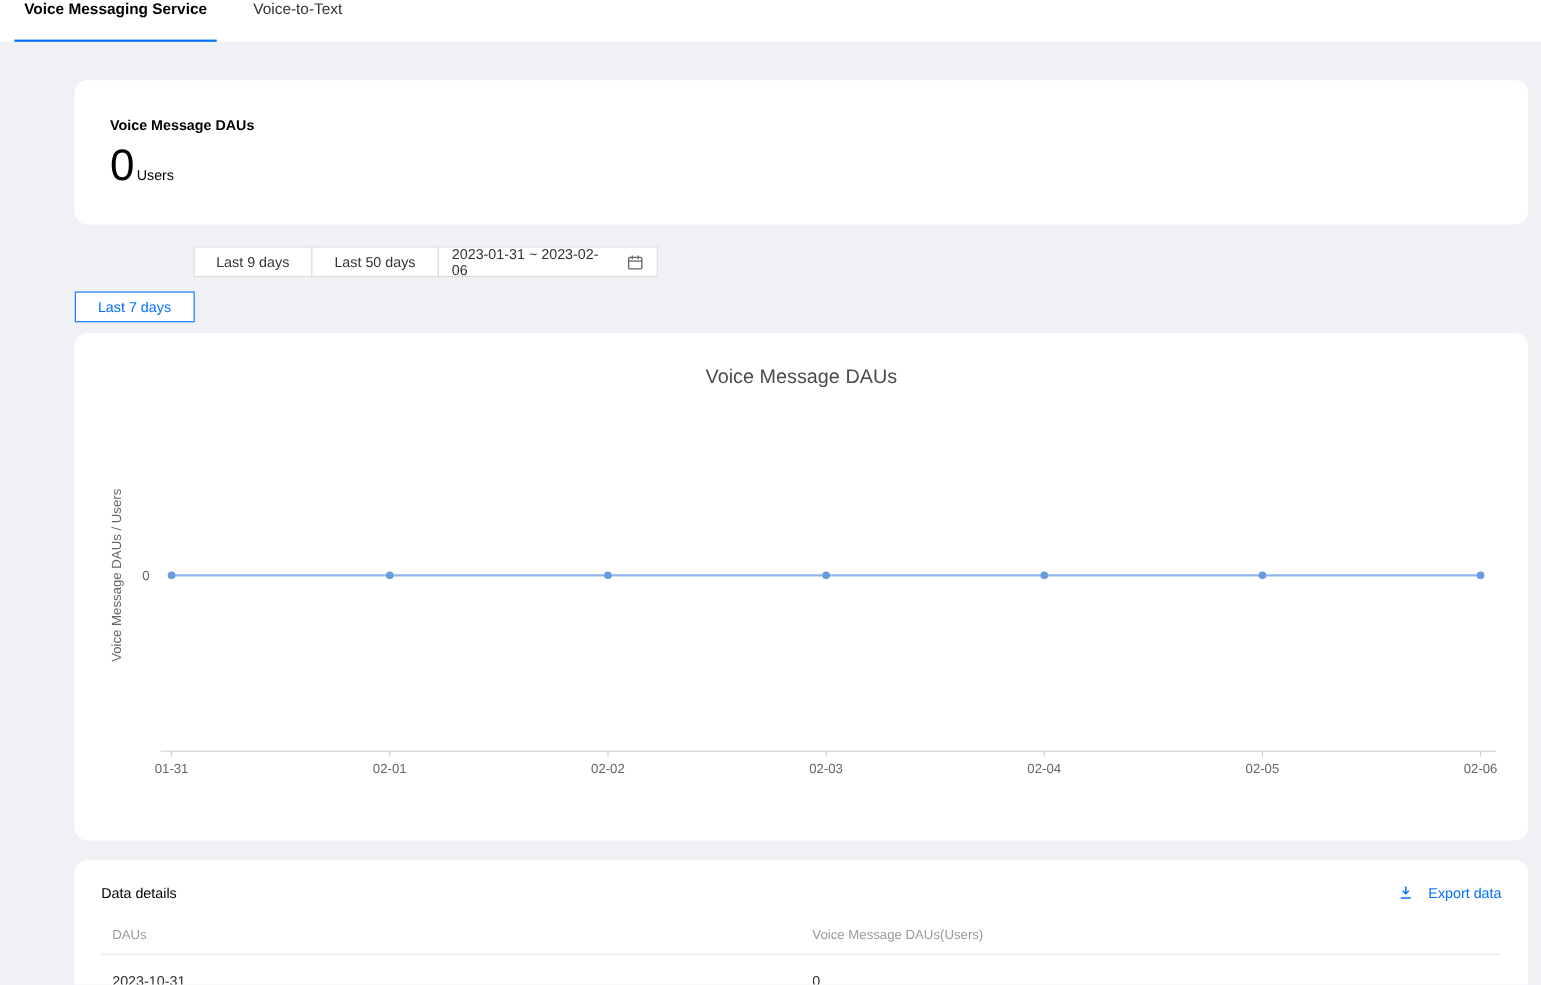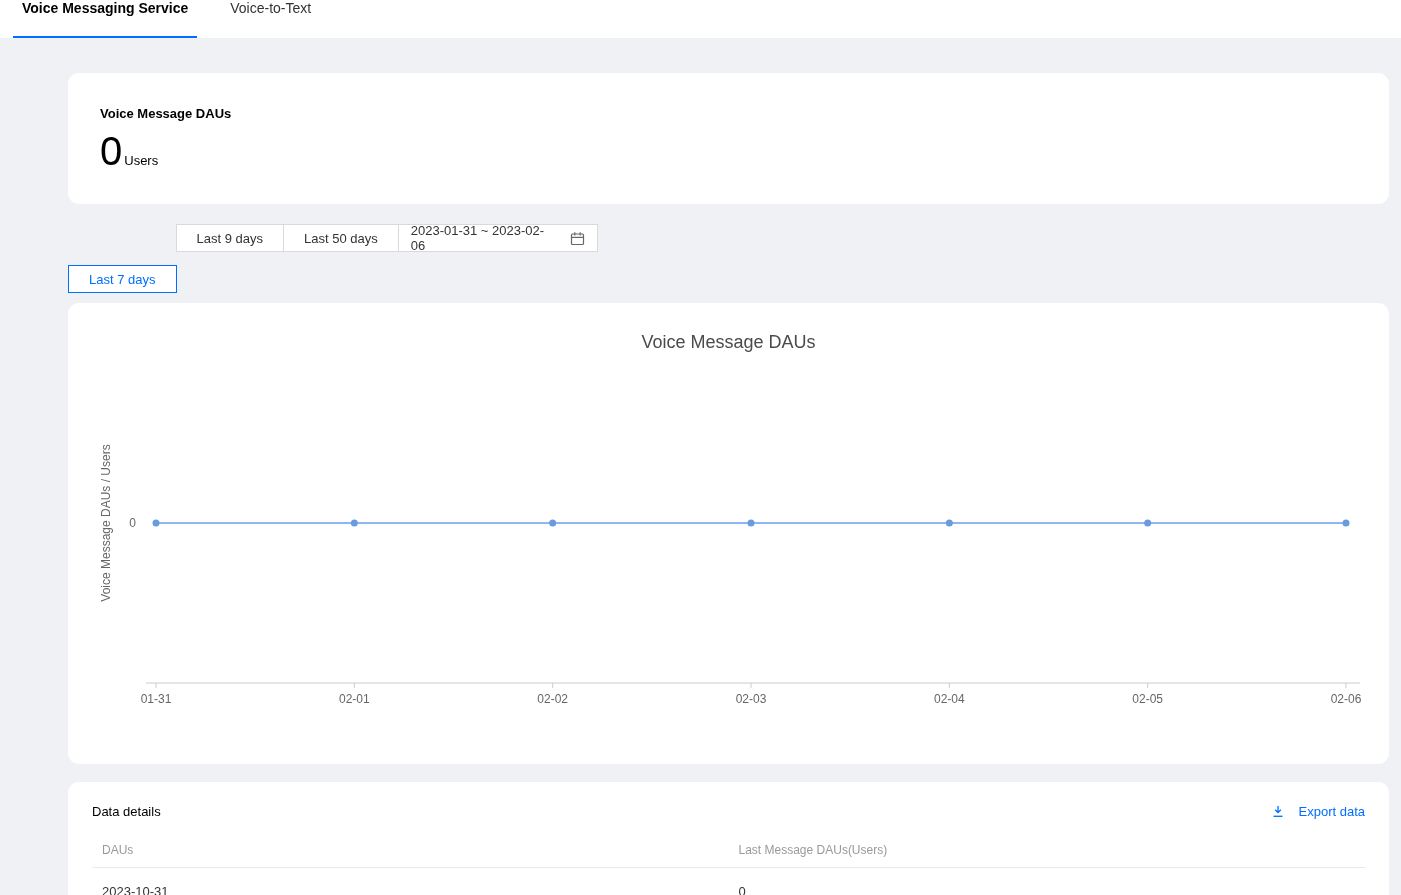--- a/index.html
+++ b/index.html
@@ -172,21 +172,21 @@
             <line x1="1.5" y1="11.3" x2="10.5" y2="11.3" stroke="#006eff" stroke-width="1.3"></line>
           </svg>
         </span>
         <span>Export data</span>
       </a>
     </div>
     <table class="data-table">
       <thead>
         <tr>
           <th class="col-date">DAUs</th>
-          <th>Last Message DAUs(Users)</th>
+          <th>Voice Message DAUs(Users)</th>
         </tr>
       </thead>
       <tbody>
           <tr>
             <td class="col-date">2023-10-31</td>
             <td>0</td>
           </tr>
         </tbody>
     </table>
   </div>

